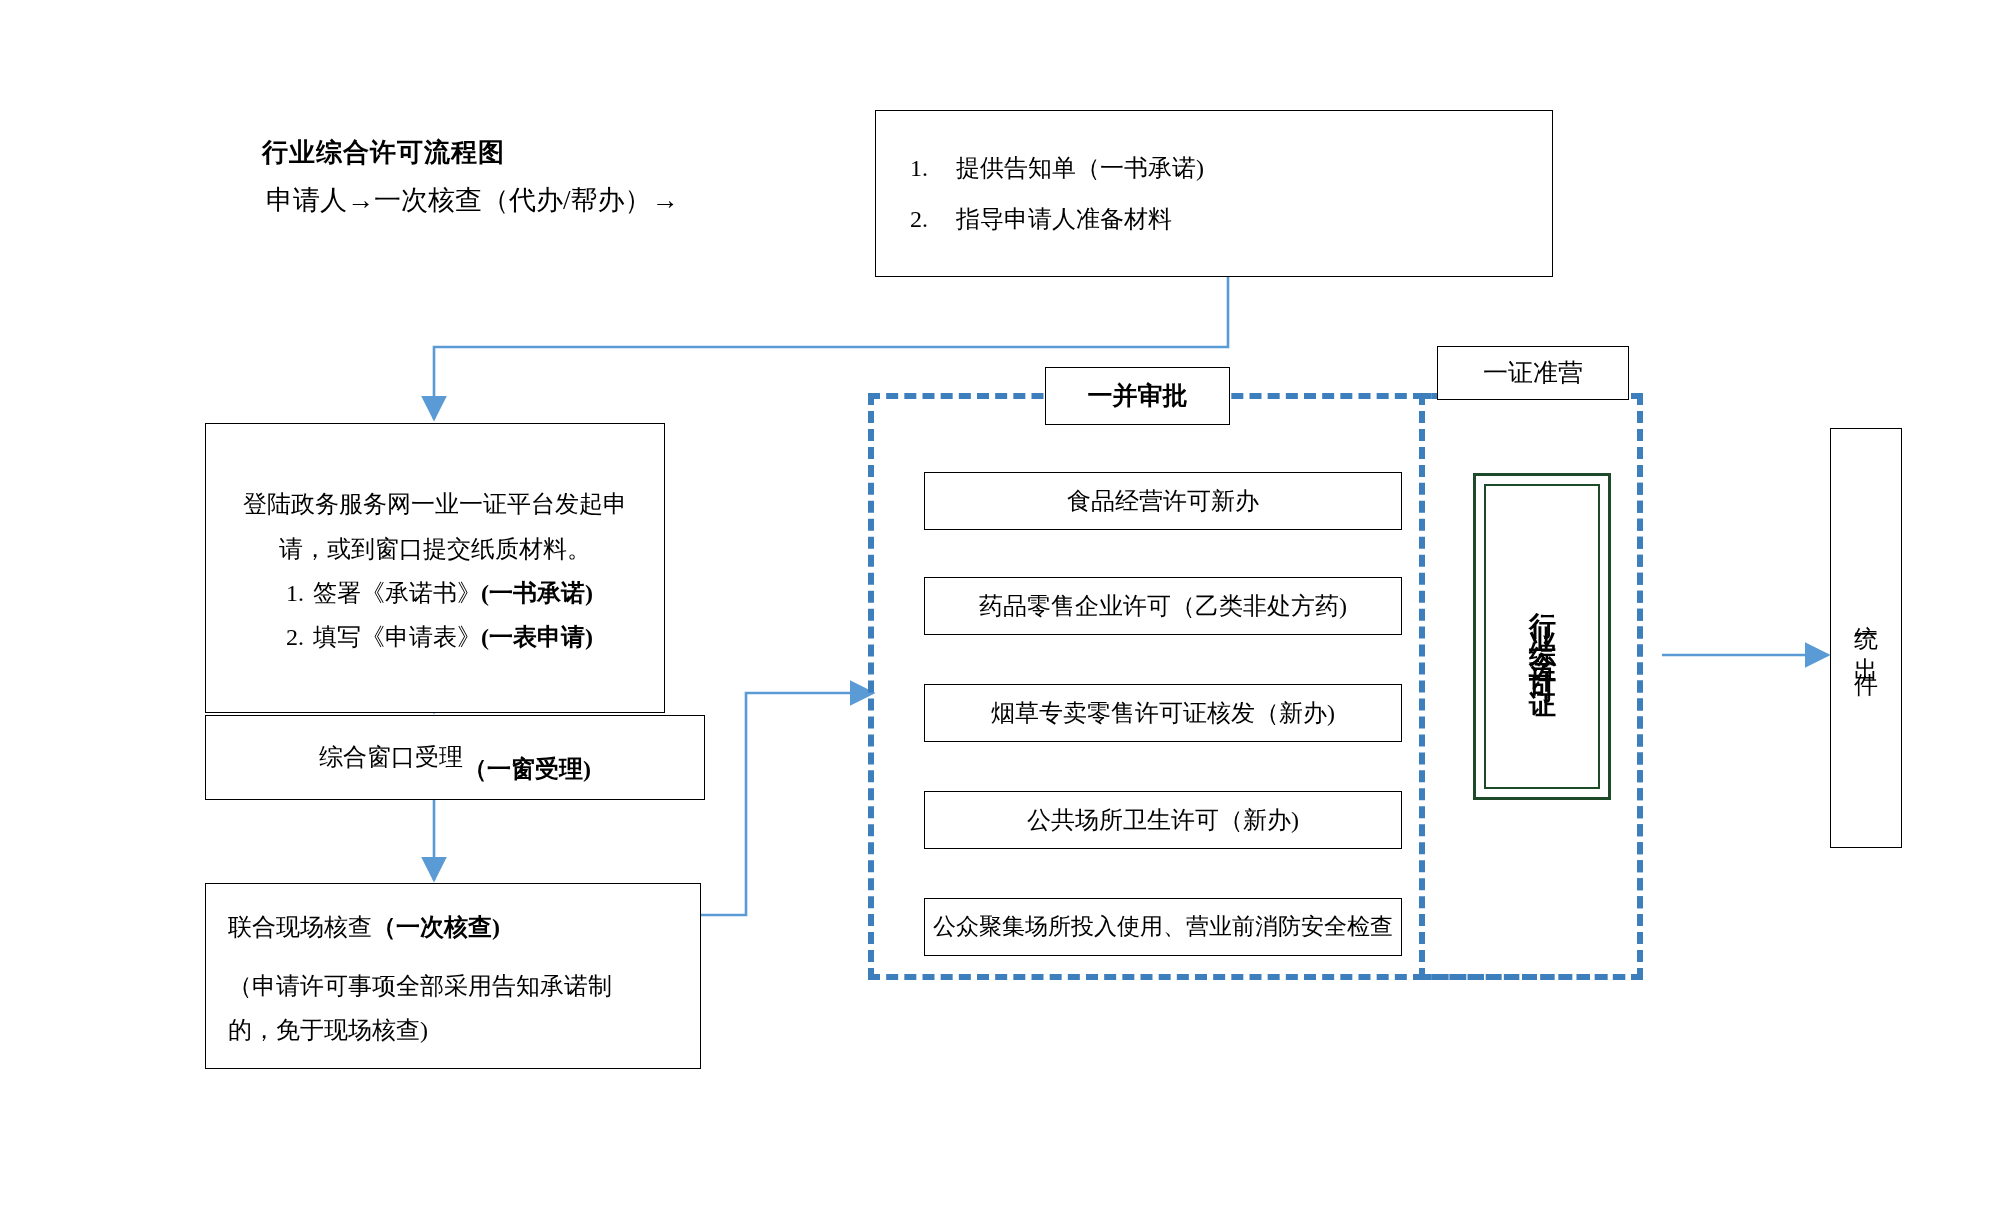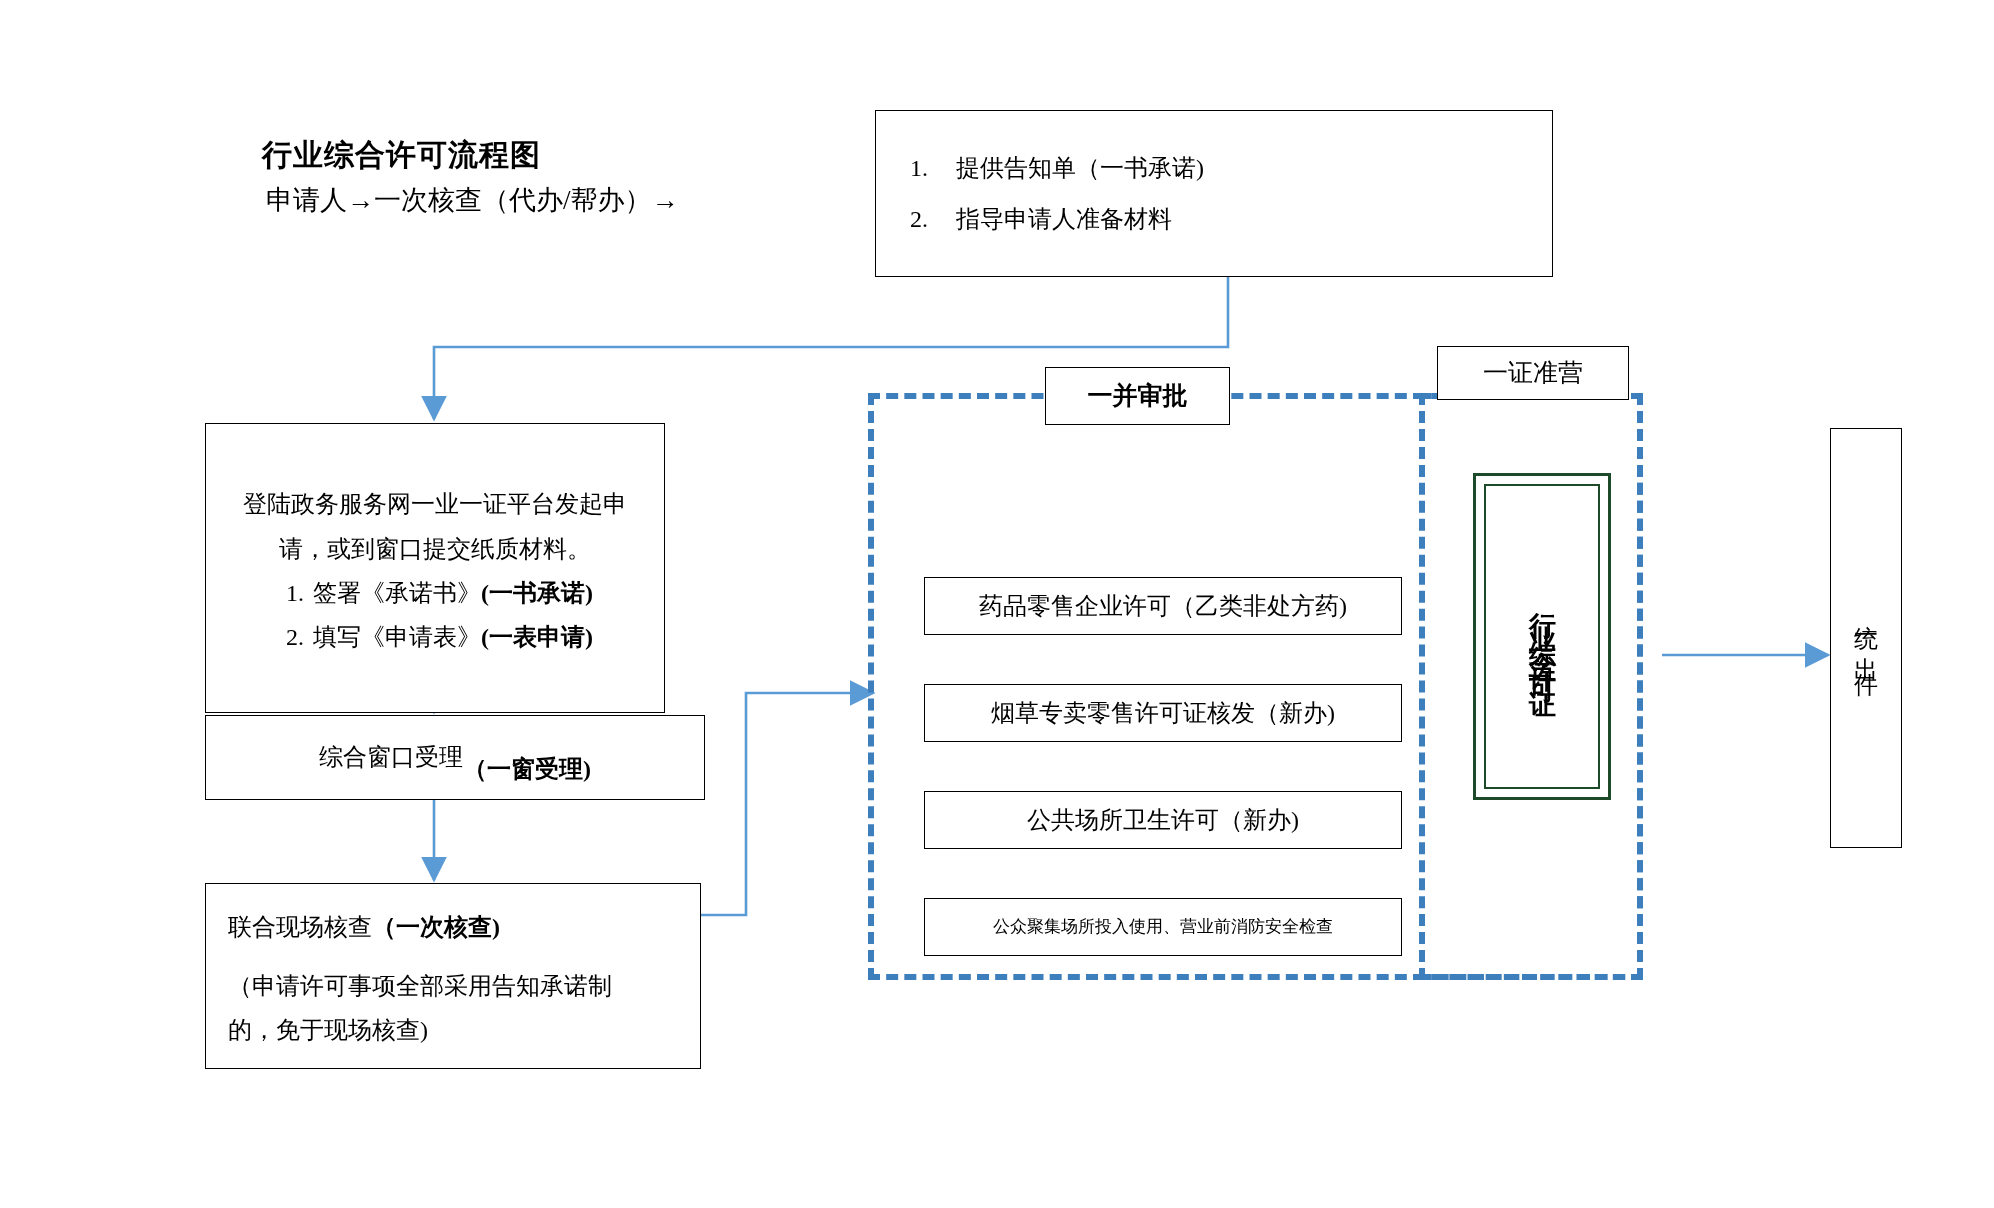--- a/index.html
+++ b/index.html
@@ -32,21 +32,21 @@
   .box-left {
     justify-content: flex-start;
     text-align: left;
   }
   .plain {
     position: absolute;
     background: transparent;
   }
   .title {
     font-weight: bold;
-    font-size: 30px;
+    font-size: 26px;
     letter-spacing: 1px;
   }
   .subtitle {
     font-size: 27px;
   }
   .notice-list {
     margin: 0;
     padding: 0 0 0 34px;
     list-style: none;
     font-size: 24px;
@@ -213,30 +213,33 @@
 
   <div class="dash-region" style="left:1419px; top:393px; width:224px; height:587px;"></div>
 
   <div class="box label-box" style="left:1045px; top:367px; width:185px; height:58px;">
     <span>一并审批</span>
   </div>
   <div class="box label-box" style="left:1437px; top:346px; width:192px; height:54px; font-weight:normal;">
     <span>一证准营</span>
   </div>
 
+  <div class="box item-box" style="left:924px; top:472px; width:478px; height:58px;">
+    <span>食品经营许可新办</span>
+  </div>
   <div class="box item-box" style="left:924px; top:577px; width:478px; height:58px;">
     <span>药品零售企业许可（乙类非处方药)</span>
   </div>
   <div class="box item-box" style="left:924px; top:684px; width:478px; height:58px;">
     <span>烟草专卖零售许可证核发（新办)</span>
   </div>
   <div class="box item-box" style="left:924px; top:791px; width:478px; height:58px;">
     <span>公共场所卫生许可（新办)</span>
   </div>
-  <div class="box item-box" style="left:924px; top:898px; width:478px; height:58px; font-size:17px;">
+  <div class="box item-box" style="left:924px; top:898px; width:478px; height:58px; font-size:23px;">
     <span>公众聚集场所投入使用、营业前消防安全检查</span>
   </div>
 
   <div class="cert" style="left:1473px; top:473px; width:138px; height:327px;">
     <div class="cert-inner">
       <span class="vert-text">行业综合许可证</span>
     </div>
   </div>
 
   <div class="box" style="left:1830px; top:428px; width:72px; height:420px;">

